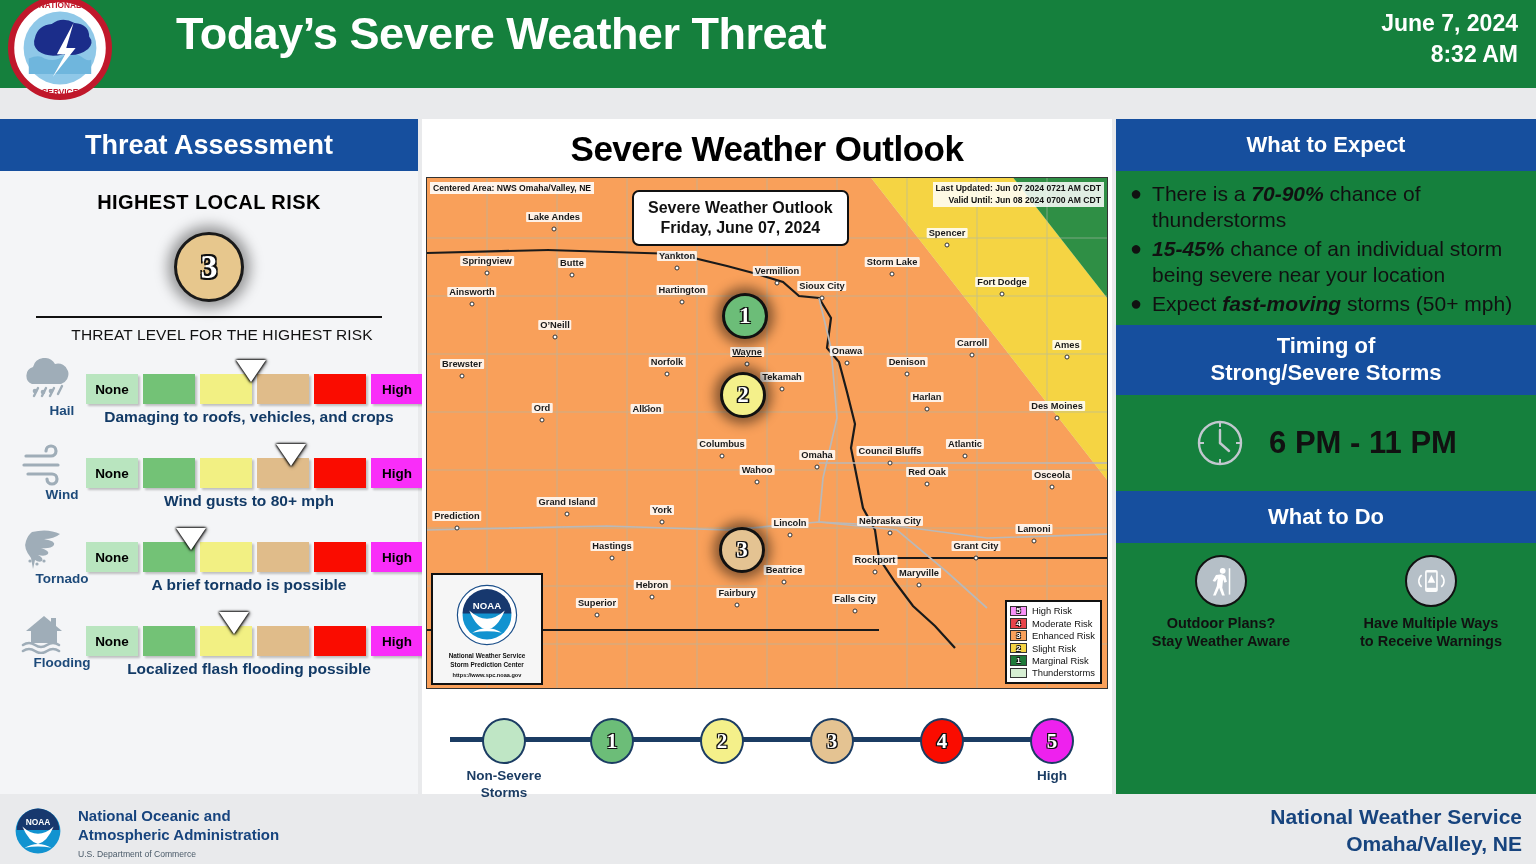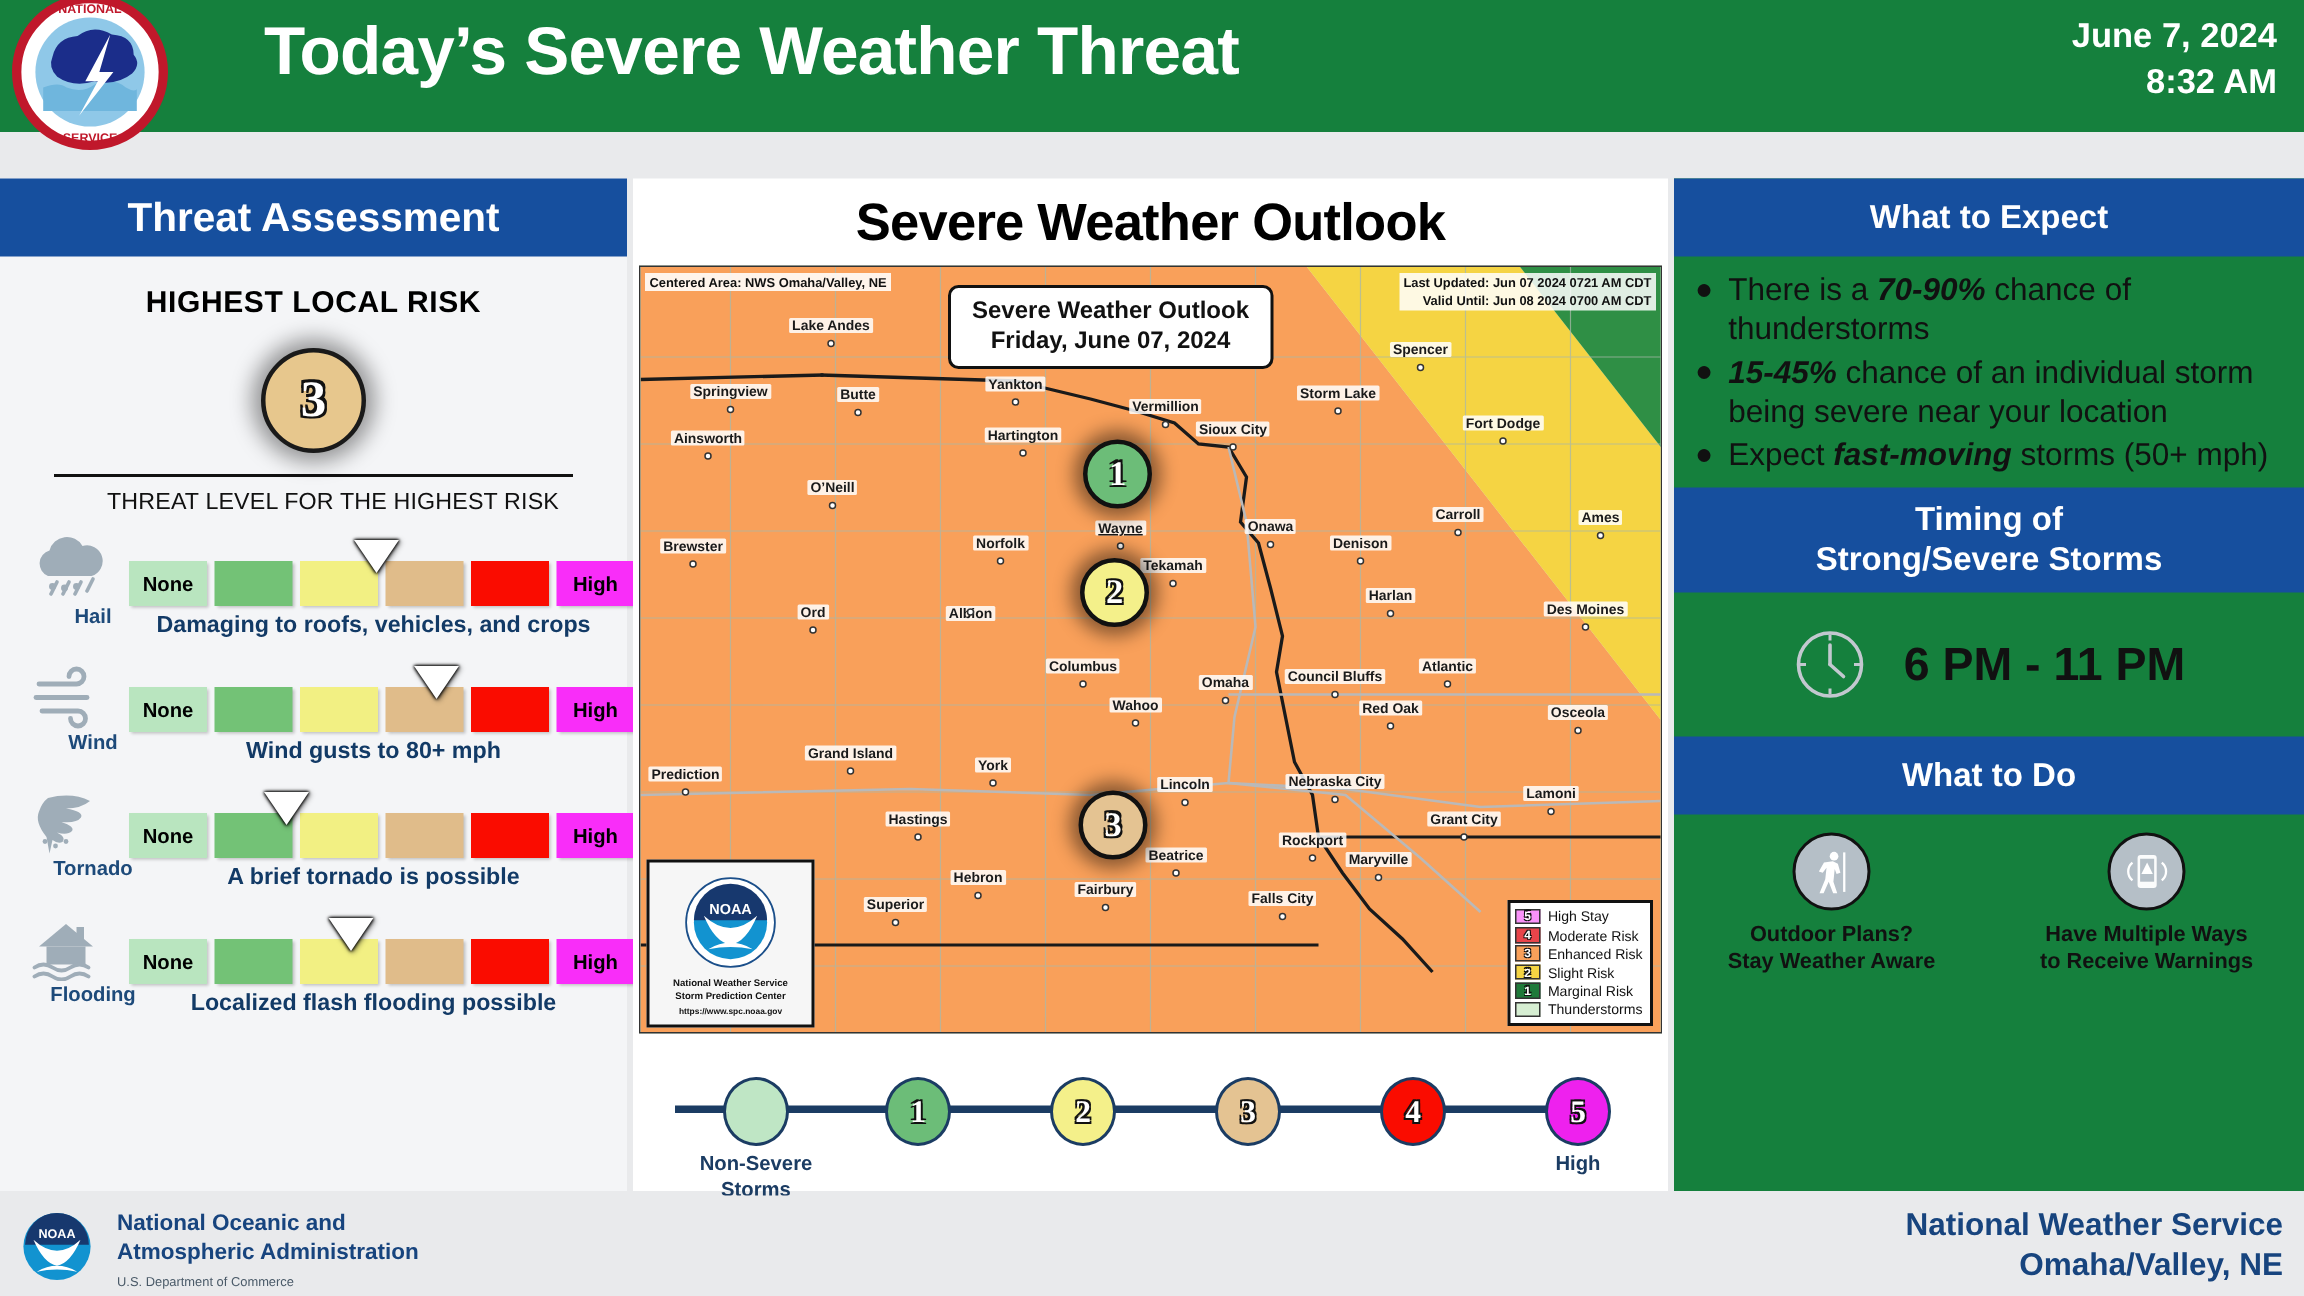--- a/index.html
+++ b/index.html
@@ -634,21 +634,21 @@
           <text x="50" y="42" font-size="13" font-weight="bold" fill="#ffffff" text-anchor="middle" font-family="Liberation Sans, sans-serif">NOAA</text>
         </svg>
         <div class="spc-cap">National Weather Service</div>
         <div class="spc-cap">Storm Prediction Center</div>
         <div class="spc-url">https://www.spc.noaa.gov</div>
       </div>
 
       <div class="map-legend" id="map-legend">
           <div class="leg-row">
             <div class="leg-sw" style="background: rgb(249, 146, 249);">5</div>
-            <div class="leg-txt">High Stay</div>
+            <div class="leg-txt">High Risk</div>
           </div>
           <div class="leg-row">
             <div class="leg-sw" style="background: rgb(232, 68, 74);">4</div>
             <div class="leg-txt">Moderate Risk</div>
           </div>
           <div class="leg-row">
             <div class="leg-sw" style="background: rgb(249, 160, 90);">3</div>
             <div class="leg-txt">Enhanced Risk</div>
           </div>
           <div class="leg-row">

